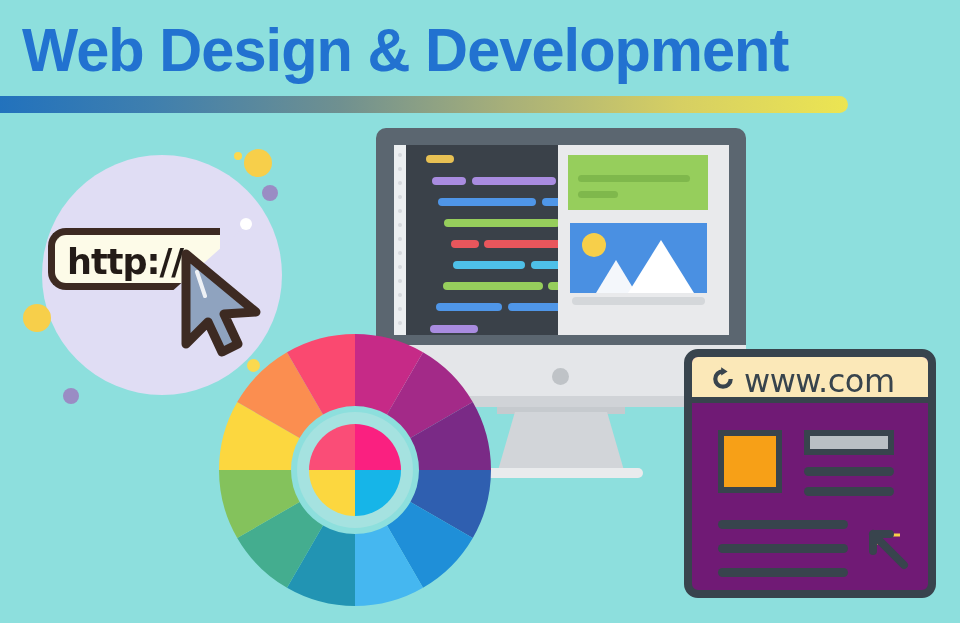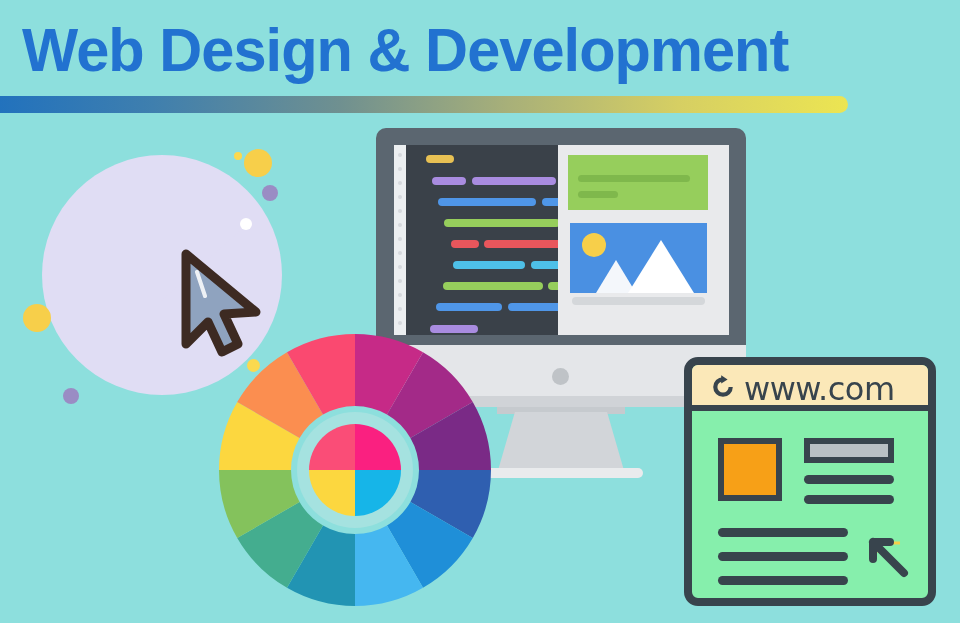--- a/index.html
+++ b/index.html
@@ -107,23 +107,23 @@
   }
   .stand-base{
     position:absolute;left:479px;top:468px;width:164px;height:10px;border-radius:5px;background:#e9ebed;
   }
 
   
   .wheel-wrap{position:absolute;left:219px;top:334px;width:272px;height:272px;}
 
   
   .browser{
-    position:absolute;left:684px;top:357px;width:252px;height:249px;
+    position:absolute;left:684px;top:349px;width:252px;height:249px;
     box-sizing:border-box;
-    background:#86efac;
+    background:#701a75;
     border:8px solid #38444d;
     border-radius:14px;
     overflow:hidden;
   }
   .browser-bar{
     position:absolute;left:0;top:0;right:0;height:46px;
     background:#fbe8b8;border-bottom:6px solid #38444d;
     box-sizing:border-box;
   }
   .reload-icon{position:absolute;left:18px;top:9px;width:26px;height:26px;}
@@ -147,20 +147,23 @@
 </head>
 <body>
 
 <div id="stage">
 
   <div class="title">Web Design &amp; Development</div>
   <div class="gradbar"></div>
 
   <div class="lav-circle"></div>
 
+  <div class="urlbar">
+    <span class="txt">http://</span>
+  </div>
   <div class="urlcut"></div>
 
   <svg class="cursor-big" viewBox="0 0 96 110">
     <polygon points="8,6 8,96 30,74 44,104 60,96 46,66 78,64" fill="#8fa3bf" stroke="#3d2a22" stroke-width="9" stroke-linejoin="round"></polygon>
     <line x1="19" y1="24" x2="27" y2="48" stroke="#ffffff" stroke-width="4" stroke-linecap="round" opacity="0.85"></line>
   </svg>
 
   <div class="dot dot-yellow2" style="left:234px;top:152px;width:8px;height:8px;"></div>
   <div class="dot dot-yellow" style="left:244px;top:149px;width:28px;height:28px;"></div>
   <div class="dot dot-purple" style="left:262px;top:185px;width:16px;height:16px;"></div>

